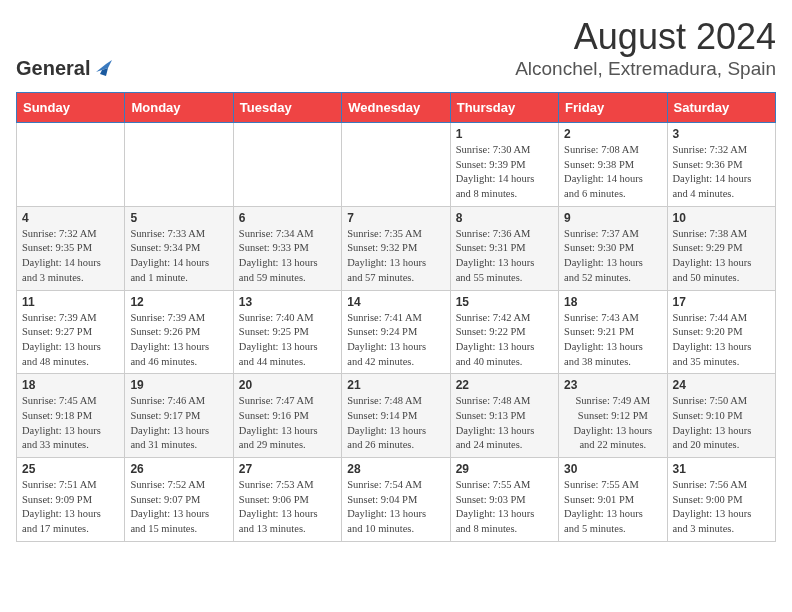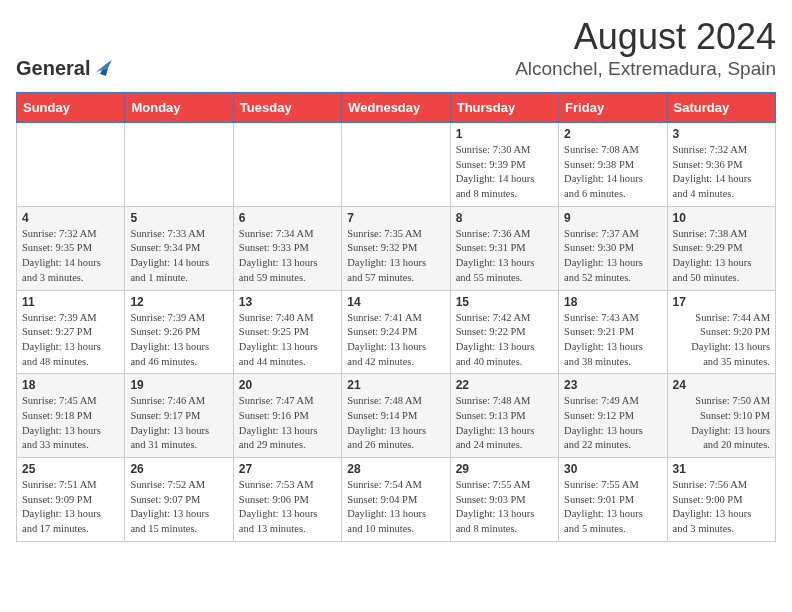--- a/index.html
+++ b/index.html
@@ -247,21 +247,21 @@
         </td>
         <td>
           <span class="day-number">18</span>
           <div class="day-info" style="white-space: pre-line;">Sunrise: 7:43 AM
 Sunset: 9:21 PM
 Daylight: 13 hours
 and 38 minutes.</div>
         </td>
         <td>
           <span class="day-number">17</span>
-          <div class="day-info" style="white-space: pre-line; text-align: right;">Sunrise: 7:44 AM
+          <div class="day-info" style="white-space: pre-line;">Sunrise: 7:44 AM
 Sunset: 9:20 PM
 Daylight: 13 hours
 and 35 minutes.</div>
         </td>
       </tr>
       <tr>
         <td>
           <span class="day-number">18</span>
           <div class="day-info" style="white-space: pre-line;">Sunrise: 7:45 AM
 Sunset: 9:18 PM
@@ -291,28 +291,28 @@
         </td>
         <td>
           <span class="day-number">22</span>
           <div class="day-info" style="white-space: pre-line;">Sunrise: 7:48 AM
 Sunset: 9:13 PM
 Daylight: 13 hours
 and 24 minutes.</div>
         </td>
         <td>
           <span class="day-number">23</span>
-          <div class="day-info" style="white-space: pre-line;">Sunrise: 7:49 AM
+          <div class="day-info" style="white-space: pre-line; text-align: center;">Sunrise: 7:49 AM
 Sunset: 9:12 PM
 Daylight: 13 hours
 and 22 minutes.</div>
         </td>
         <td>
           <span class="day-number">24</span>
-          <div class="day-info" style="white-space: pre-line; text-align: right;">Sunrise: 7:50 AM
+          <div class="day-info" style="white-space: pre-line;">Sunrise: 7:50 AM
 Sunset: 9:10 PM
 Daylight: 13 hours
 and 20 minutes.</div>
         </td>
       </tr>
       <tr>
         <td>
           <span class="day-number">25</span>
           <div class="day-info" style="white-space: pre-line;">Sunrise: 7:51 AM
 Sunset: 9:09 PM

